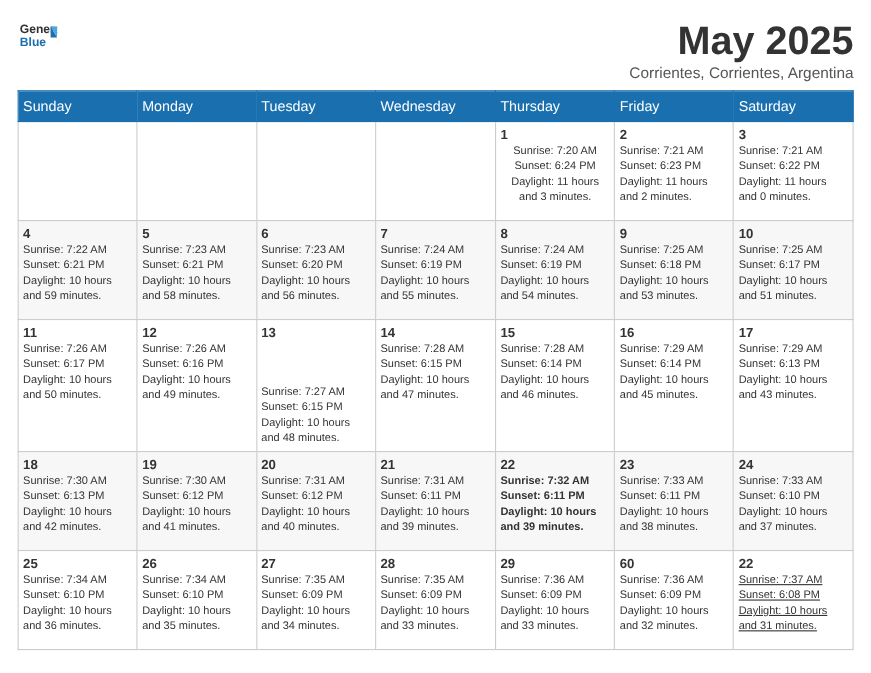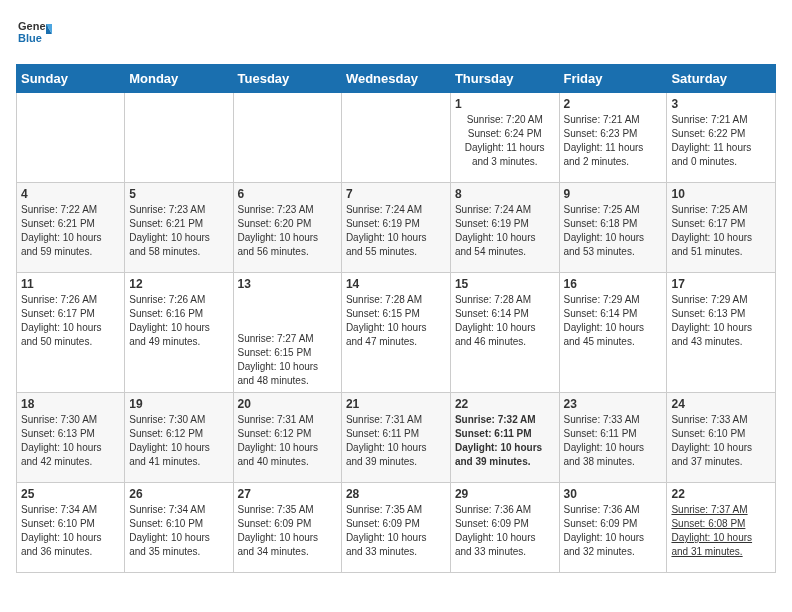--- a/index.html
+++ b/index.html
@@ -37,21 +37,21 @@
       border-collapse: collapse;
       border: 1px solid #ccc;
     }
     thead tr th {
       background-color: #1a6faf;
       color: #fff;
       font-size: 13px;
       padding: 6px 4px;
       text-align: left;
       border: 1px solid #1a6faf;
-      font-weight: bold;
+      font-weight: normal;
     }
     tbody tr td {
       border: 1px solid #ccc;
       vertical-align: top;
       padding: 4px;
       font-size: 10px;
       color: #333;
       width: 110px;
       min-height: 80px;
       height: 90px;
@@ -84,20 +84,22 @@
     <div>
       <svg width="36" height="36" viewBox="0 0 36 36">
         <text x="2" y="14" font-size="11" font-weight="bold" fill="#333" font-family="Arial">General</text>
         <text x="2" y="26" font-size="11" font-weight="bold" fill="#1a6faf" font-family="Arial">Blue</text>
         <polygon points="30,8 36,18 30,18" fill="#1a6faf"></polygon>
         <polygon points="30,8 36,8 36,18" fill="#4da6e0"></polygon>
       </svg>
     </div>
   </div>
   <div class="title-area">
+    <div class="calendar-title">May 2025</div>
+    <div class="calendar-subtitle">Corrientes, Corrientes, Argentina</div>
   </div>
 </div>
 
 <table>
   <thead>
     <tr>
     <th>Sunday</th>
         <th>Monday</th>
         <th>Tuesday</th>
         <th>Wednesday</th>
@@ -317,21 +319,21 @@
 and 33 minutes.</div>
         </td>
         <td>
           <span class="day-number">29</span>
           <div class="day-info" style="white-space: pre-line;">Sunrise: 7:36 AM
 Sunset: 6:09 PM
 Daylight: 10 hours
 and 33 minutes.</div>
         </td>
         <td>
-          <span class="day-number">30</span>
+          <span class="day-number">60</span>
           <div class="day-info" style="white-space: pre-line;">Sunrise: 7:36 AM
 Sunset: 6:09 PM
 Daylight: 10 hours
 and 32 minutes.</div>
         </td>
         <td>
           <span class="day-number">22</span>
           <div class="day-info" style="white-space: pre-line; text-decoration: underline;">Sunrise: 7:37 AM
 Sunset: 6:08 PM
 Daylight: 10 hours

